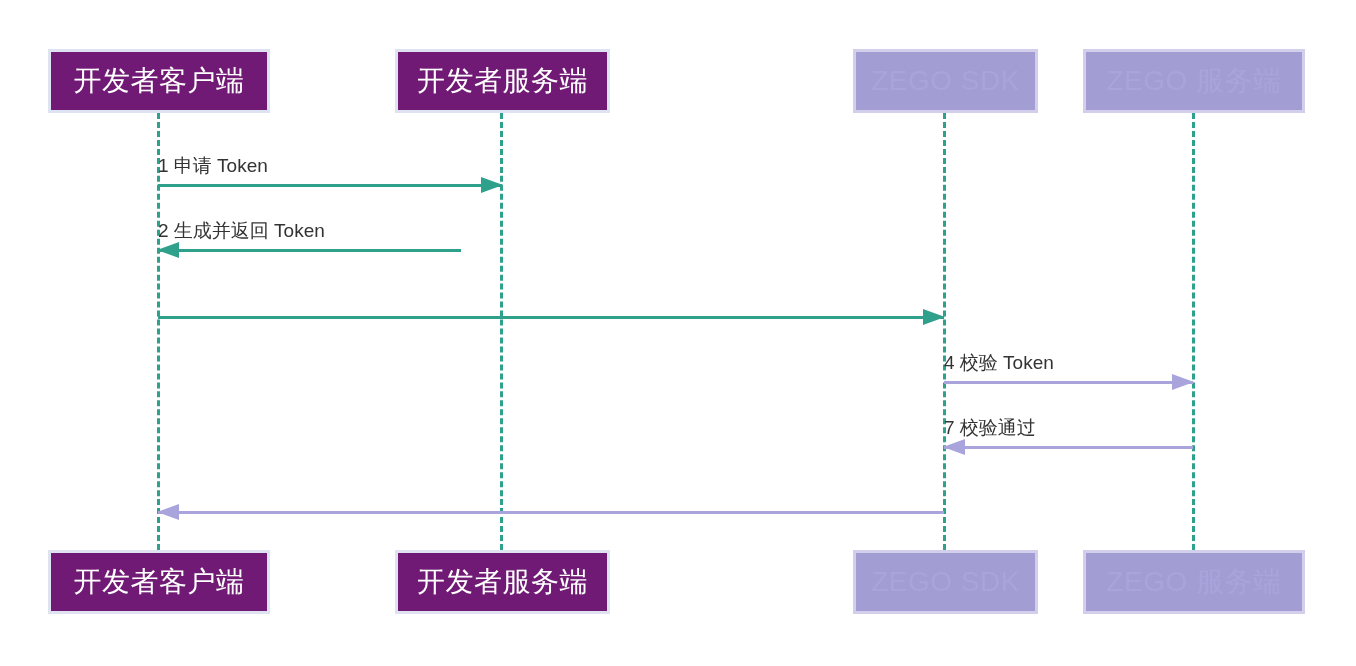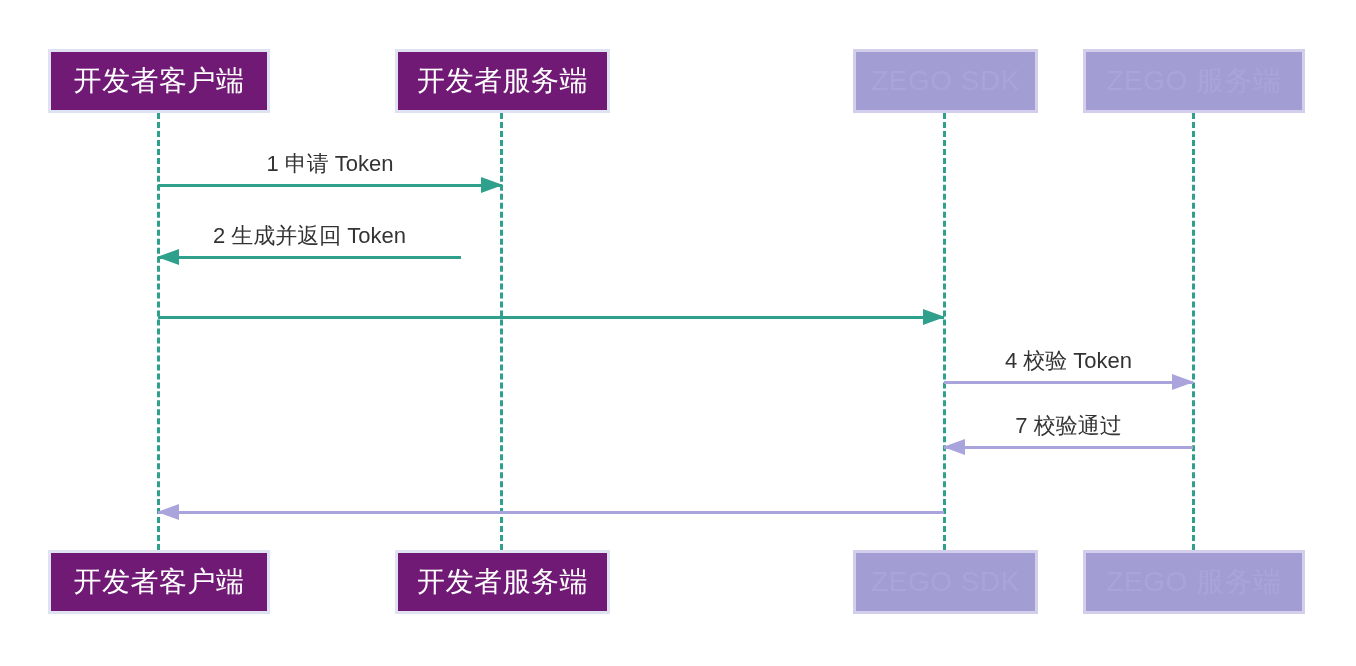--- a/index.html
+++ b/index.html
@@ -56,37 +56,36 @@
   .a4 { left: 1083px; width: 222px; }
   .top-row    { top: 49px; }
   .bottom-row { top: 550px; }
 
   
   .message {
     position: absolute;
     height: 38px;
   }
   .m1 { left: 158px; width: 344px; top: 149px; }
-  .m2 { left: 158px; width: 303px; top: 221px; }
+  .m2 { left: 158px; width: 303px; top: 214px; }
   .m3 { left: 158px; width: 786px; top: 281px; }
   .m4 { left: 944px; width: 249px; top: 346px; }
   .m5 { left: 944px; width: 249px; top: 411px; }
   .m6 { left: 158px; width: 786px; top: 476px; }
 
   .teal   { color: #2FA08B; }
   .purple { color: #A9A4DC; }
 
   .msg-label {
     position: absolute;
     bottom: 8px;
     left: 0;
     width: 100%;
-    text-align: center;
     color: #333333;
-    font-size: 22px;
+    font-size: 19px;
     white-space: nowrap;
   }
   .msg-line {
     position: absolute;
     bottom: 0;
     left: 0;
     right: 0;
     height: 3px;
     background: currentColor;
   }

